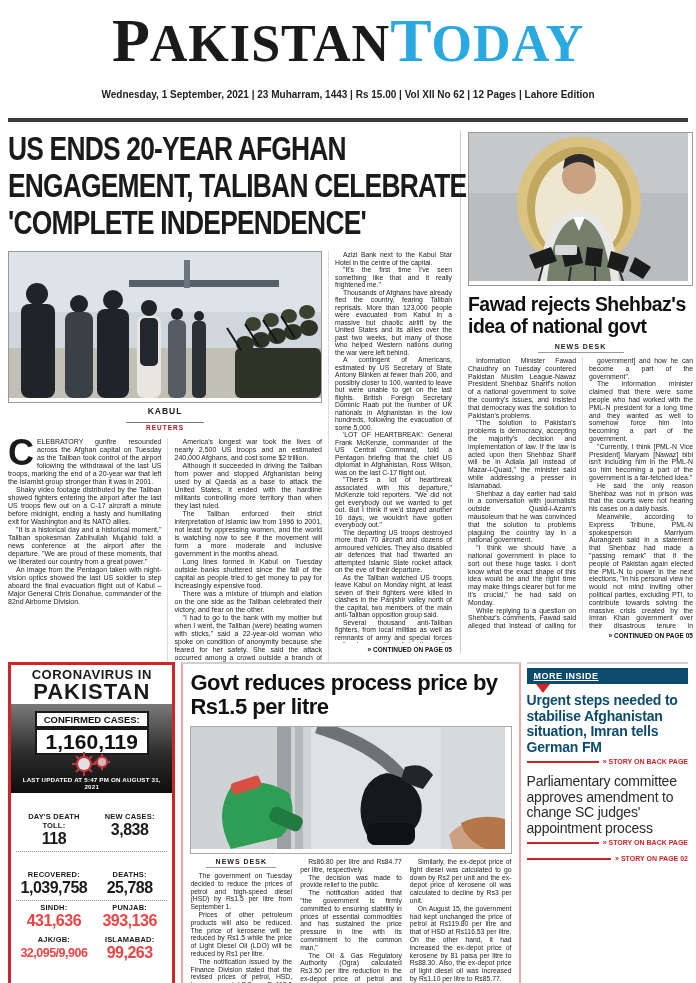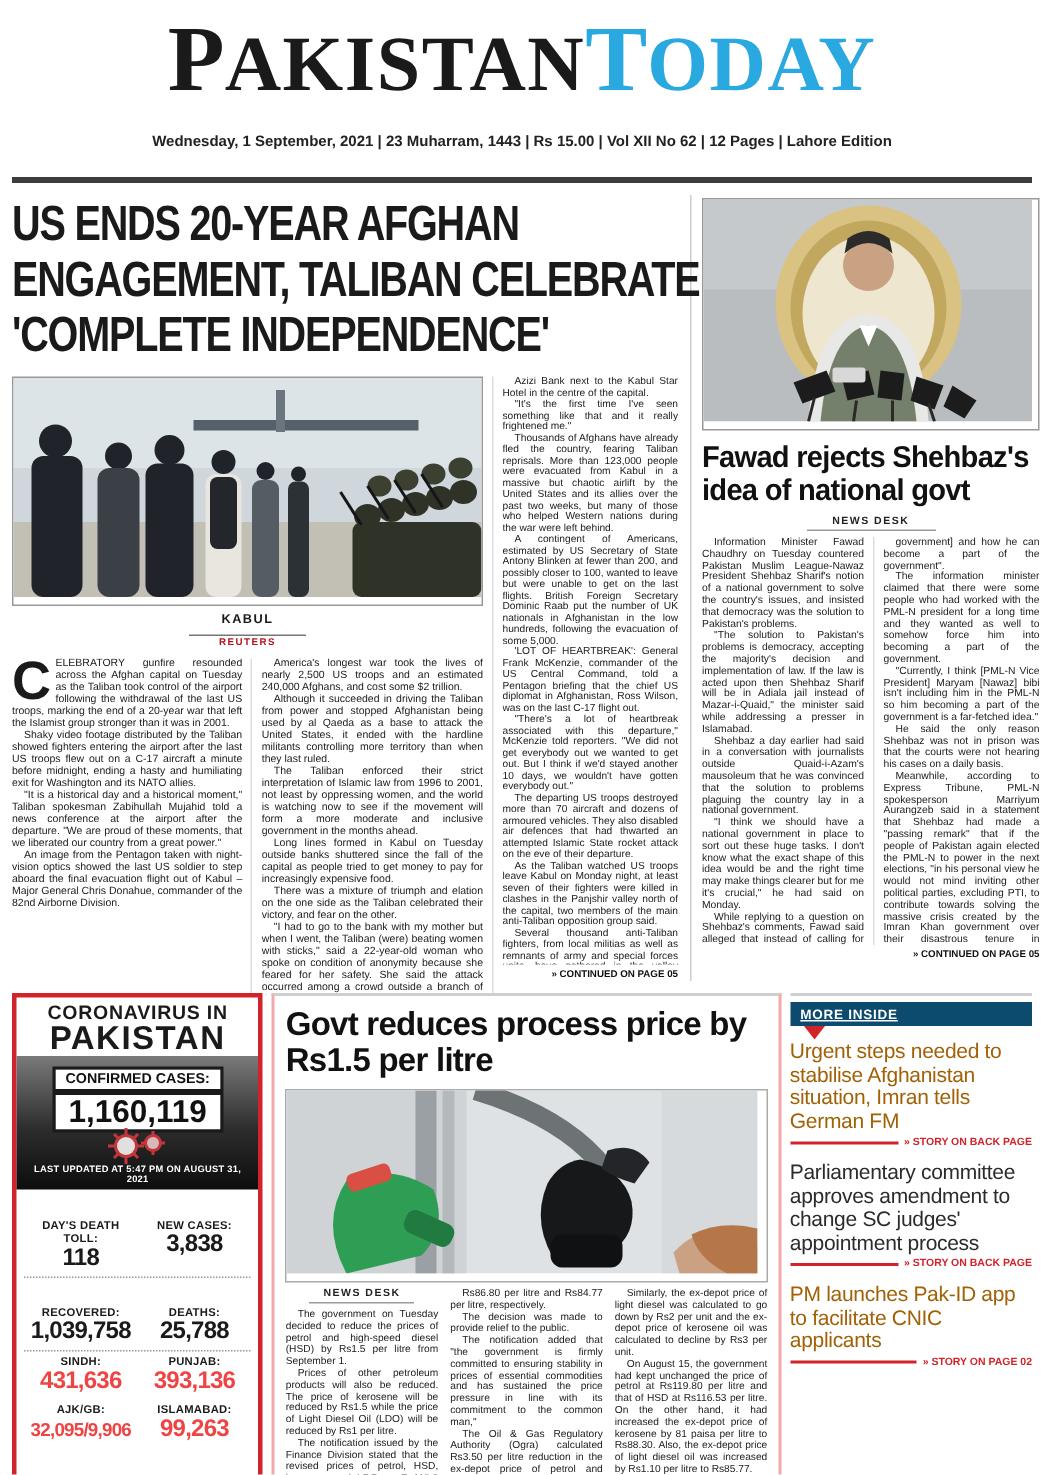--- a/index.html
+++ b/index.html
@@ -75,21 +75,21 @@
   .petrol-cols{display:flex;gap:8px;margin-top:4px;height:128px;overflow:hidden;}
   .pcol{flex:1;}
   .pcol .para{font-size:6.8px;line-height:7.8px;}
 
   
   .more{width:166px;border-top:2px solid #cfcfcf;padding-top:4px;}
   .mi-banner{background:#0c4a6e;color:#fff;font-weight:800;font-size:9px;letter-spacing:0.5px;padding:3px 7px;position:relative;text-decoration:underline;}
   .mi-banner::after{content:"";position:absolute;left:9px;top:100%;border:7px solid transparent;border-top:9px solid #d1232a;}
   .mi-item{margin-top:9px;}
   .mi-title{font-size:14px;line-height:15.5px;color:#2b2b2b;letter-spacing:-0.2px;}
-  .mi-title.bold{font-weight:400;color:#a16207;}
+  .mi-title.bold{font-weight:700;color:#0c4a6e;}
   .mi-ref{display:flex;align-items:center;gap:4px;margin-top:3px;}
   .mi-ref .line{flex:1;height:2px;background:#d1232a;}
   .mi-ref .txt{color:#d1232a;font-weight:800;font-size:7px;white-space:nowrap;}
   .mi-ref.noline{justify-content:flex-end;}
 </style>
 </head>
 <body>
 
 <div class="page">
 
@@ -393,21 +393,20 @@
 
       <div class="mi-item">
         <div class="mi-title">Parliamentary committee approves amendment to change SC judges' appointment process</div>
         <div class="mi-ref">
             <span class="line"></span>
             <span class="txt">» STORY ON BACK PAGE</span>
           </div>
       </div>
 
       <div class="mi-item">
-        <div class="mi-title bold">PM launches Pak-ID app to facilitate CNIC applicants</div>
         <div class="mi-ref">
             <span class="line"></span>
             <span class="txt">» STORY ON PAGE 02</span>
           </div>
       </div>
 
     </div>
   </div>
 </div>
 

